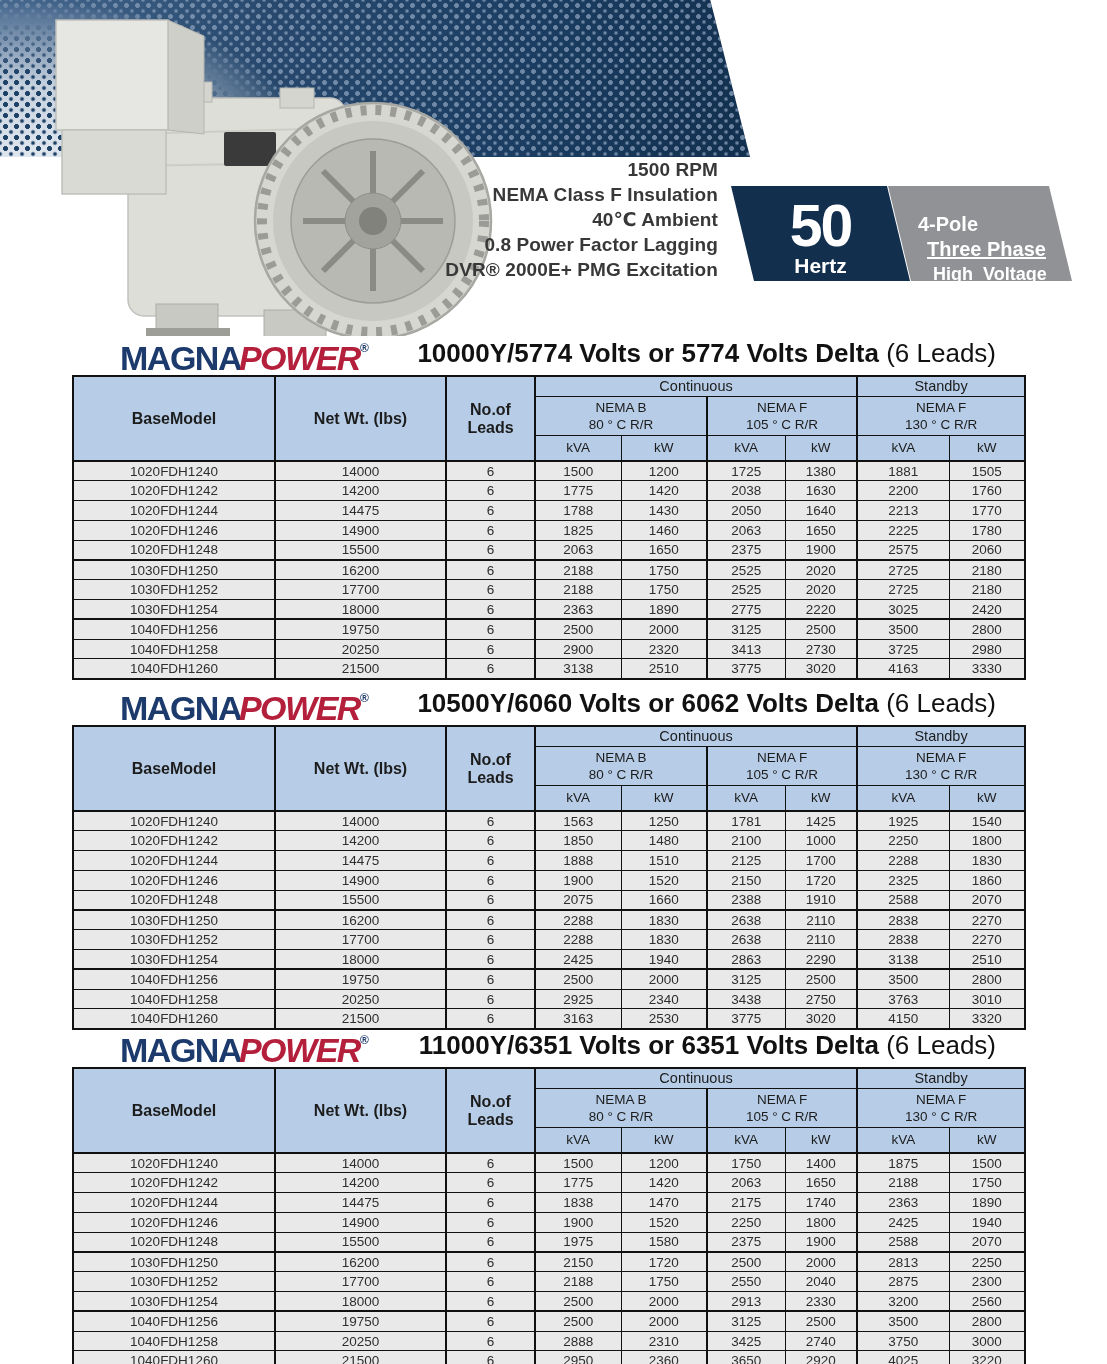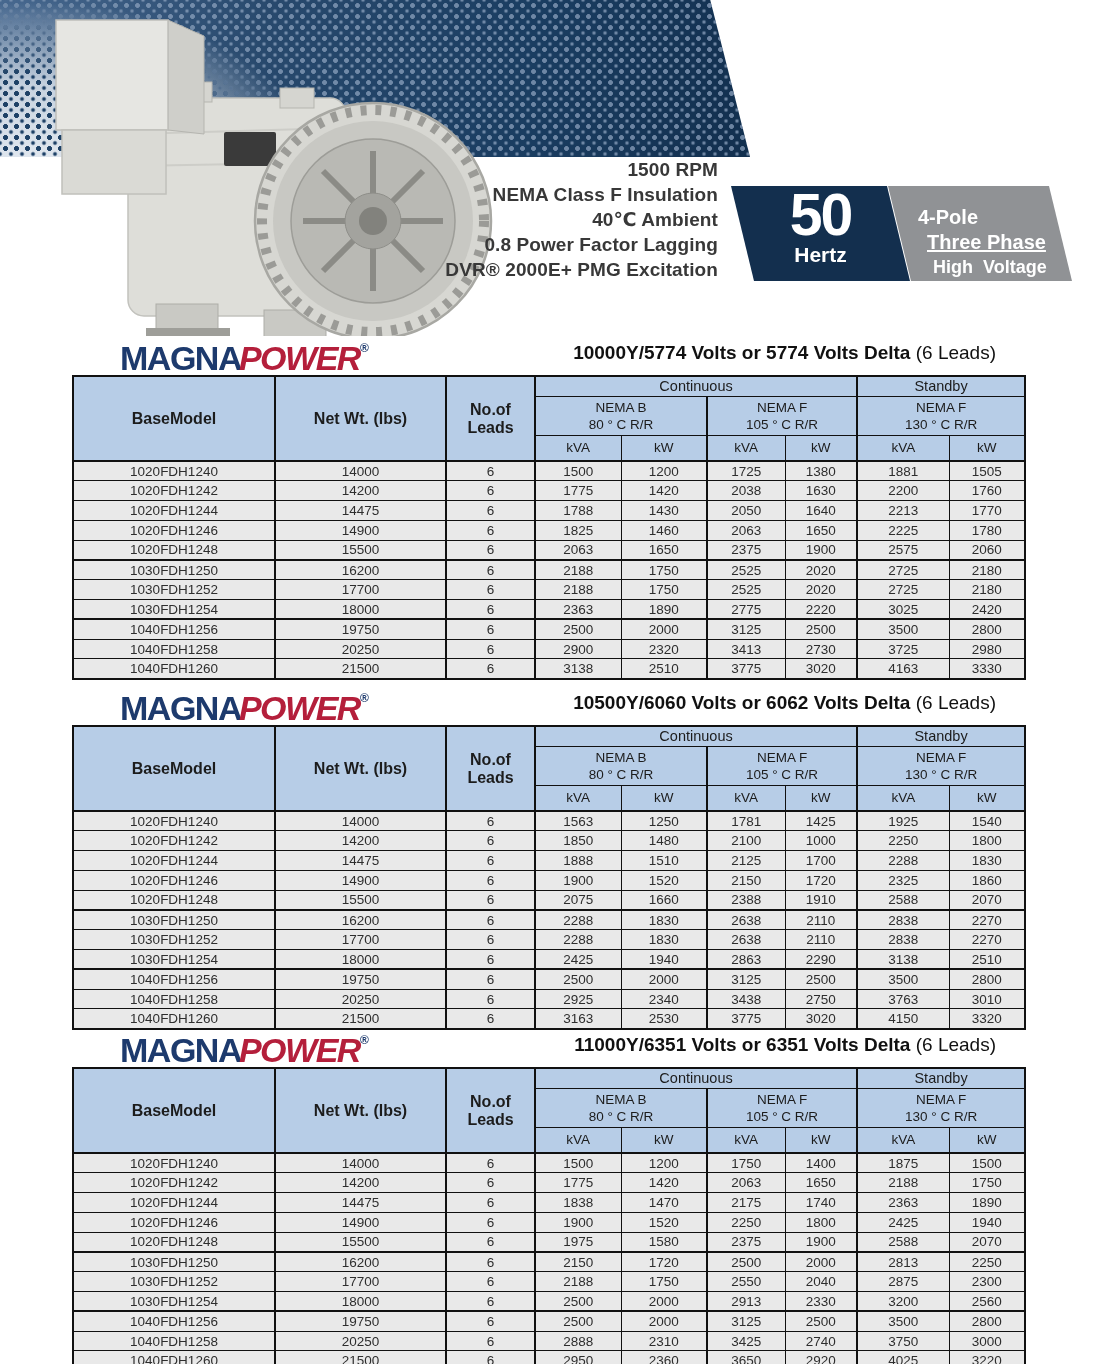--- a/index.html
+++ b/index.html
@@ -30,37 +30,37 @@
     mask-image:radial-gradient(ellipse 440px 280px at 5% 115%, #000 0%, #000 38%, rgba(0,0,0,0) 66%); }
 
   .generator-svg { position:absolute; left:28px; top:6px; z-index:2; }
 
   
   .specs { position:absolute; top:157px; right:389px; z-index:3; text-align:right;
     font-size:19px; font-weight:700; color:#383838; line-height:25px; letter-spacing:.1px; }
 
   .badge { position:absolute; top:186px; height:95px; z-index:3; color:#fff;
     clip-path:polygon(0 0, calc(100% - 23px) 0, 100% 100%, 23px 100%); }
-  .badge-hertz { left:731px; width:179px; background:#132f4e; text-align:center; padding-top:0; }
+  .badge-hertz { left:731px; width:179px; background:#132f4e; text-align:center; padding-top:11px; }
   .badge-hertz .big { font-size:59px; font-weight:800; line-height:58px; letter-spacing:-2px; }
   .badge-hertz .small { font-size:21px; font-weight:700; line-height:22px; }
-  .badge-type { left:888px; width:184px; background:#909295; padding:19px 0 0 30px; }
+  .badge-type { left:888px; width:184px; background:#909295; padding:26px 0 0 30px; }
   .badge-type div { font-size:20px; font-weight:700; line-height:25px; white-space:nowrap; }
   .badge-type .l2 { margin-left:9px;text-decoration:underline; }
   .badge-type .l3 { margin-left:15px; font-size:18px; word-spacing:5px; }
 
   
   .sec { position:absolute; left:72px; width:952px; }
   .sec1 { top:331px; } .sec2 { top:681px; } .sec3 { top:1023px; }
   .sec-head { height:44px; display:flex; align-items:center; justify-content:space-between; padding:0 28px 0 48px; }
   .logo { white-space:nowrap; font-size:34px; letter-spacing:-1.5px; line-height:34px; }
   .logo .p1 { color:#1d3a6d; font-weight:700; }
   .logo .p2 { color:#b41f3b; font-weight:900; font-style:italic; margin-left:-2px; }
   .logo .reg { color:#1d3a6d; font-size:12px; font-weight:700; vertical-align:18px; letter-spacing:0; }
-  .sec-title { font-size:19px; color:#111; white-space:nowrap; }
+  .sec-title { font-size:26px; color:#111; white-space:nowrap; }
   .sec-title .tb { font-weight:800; }
   .sec-title .tn { font-weight:400; }
 
   
   table.spec-table { border-collapse:collapse; table-layout:fixed; width:952px; border:2.5px solid #111; }
   .spec-table th, .spec-table td { border:1px solid #111; text-align:center; padding:0; overflow:hidden; }
   .spec-table thead { border-bottom:2px solid #111; }
   .spec-table thead th { background:#b7cde7; font-weight:400; color:#1c1c1c; }
   .h-main { font-size:16px; font-weight:600 !important; }
   .h-pre { white-space:pre-line; }

